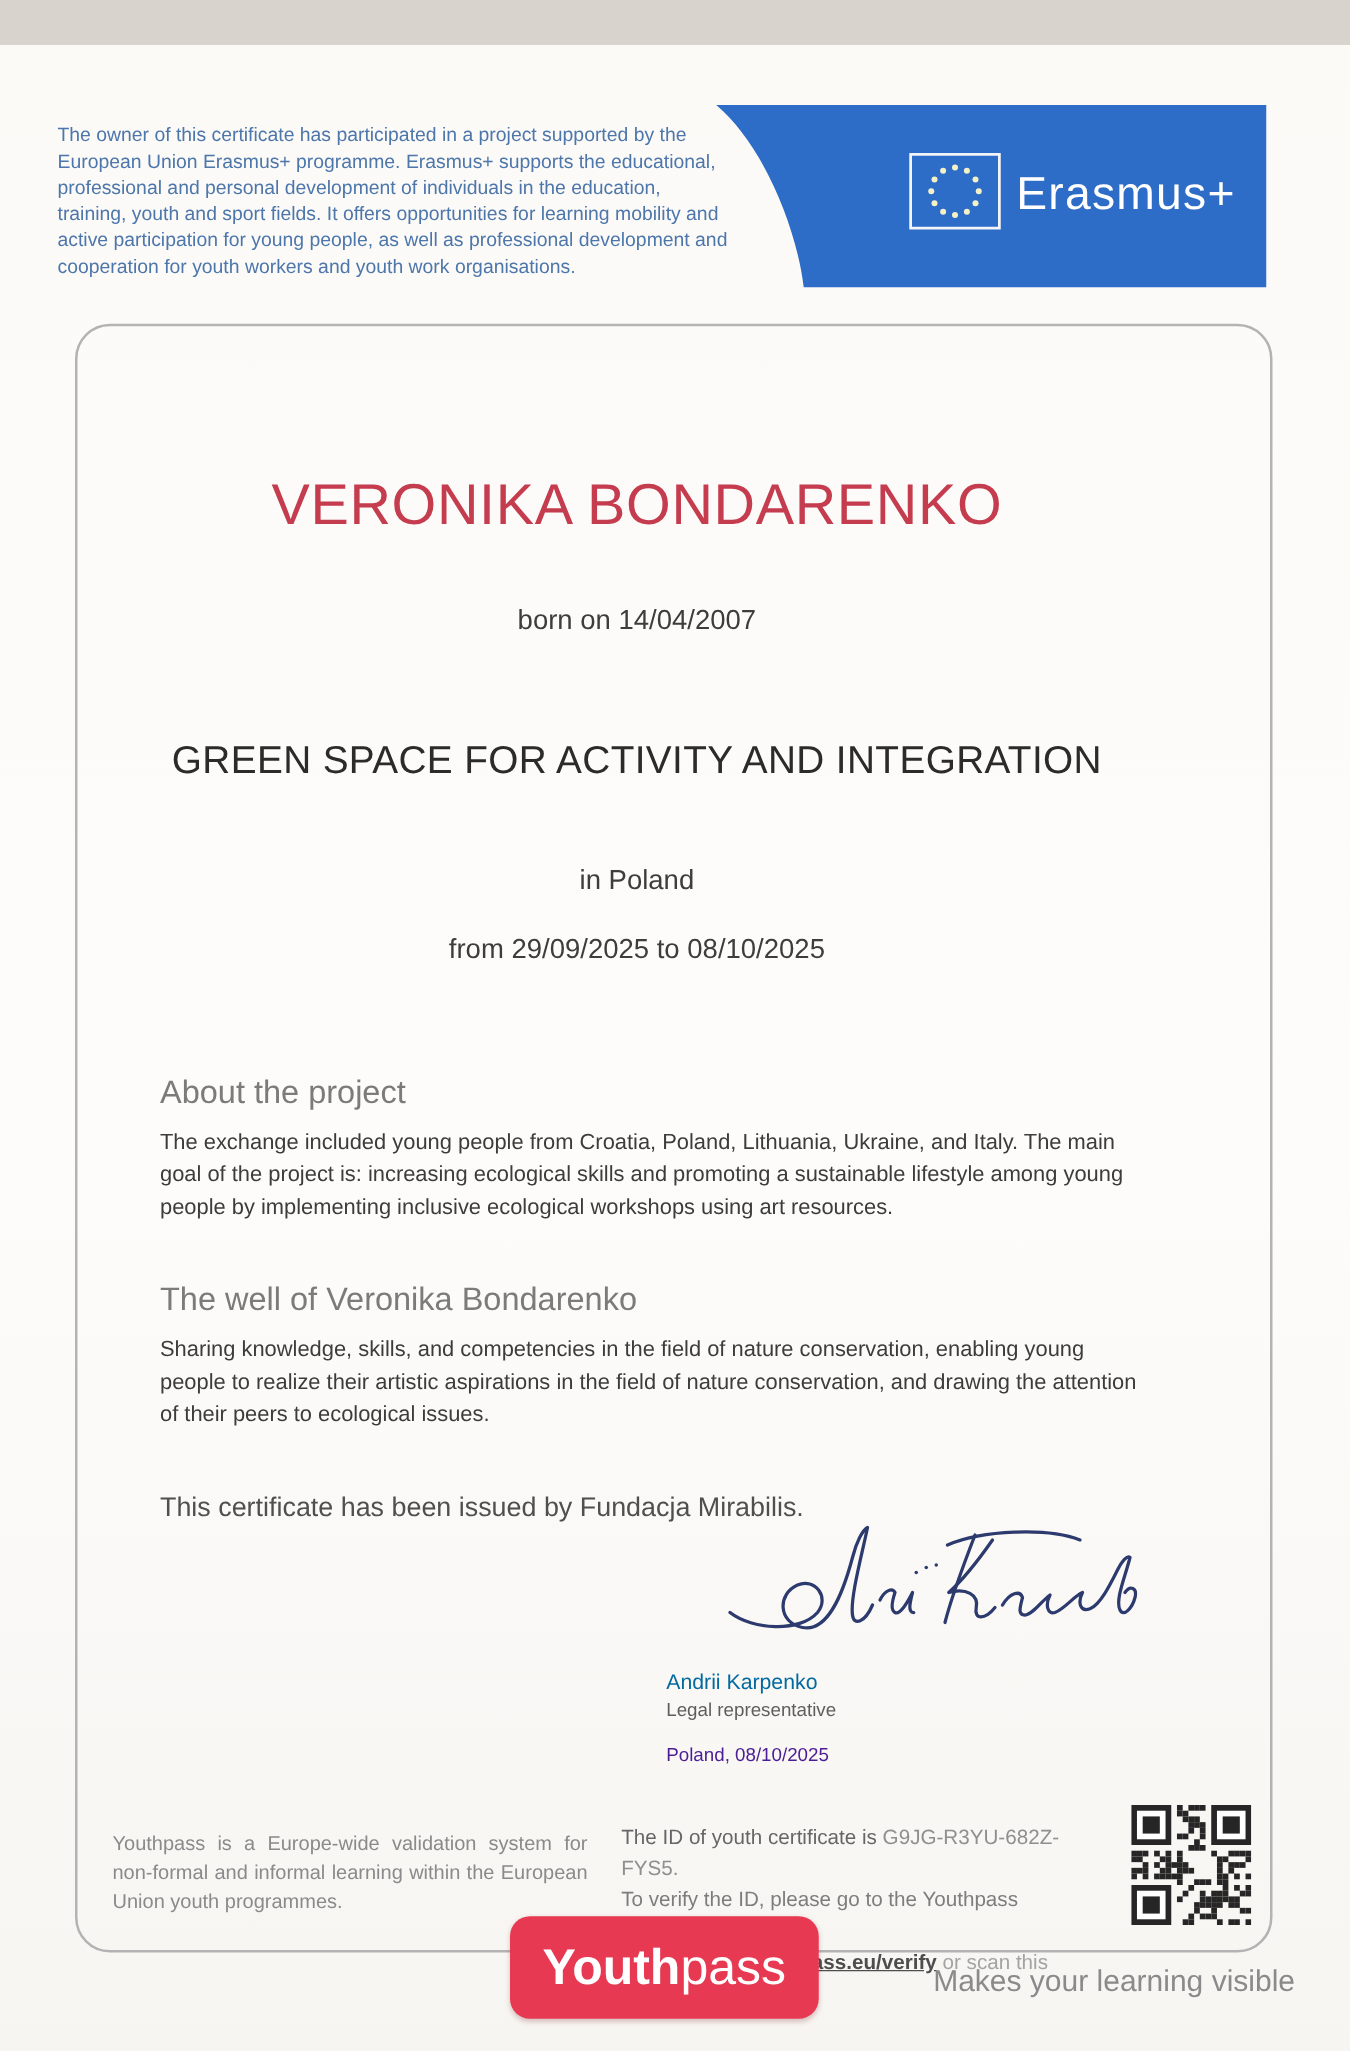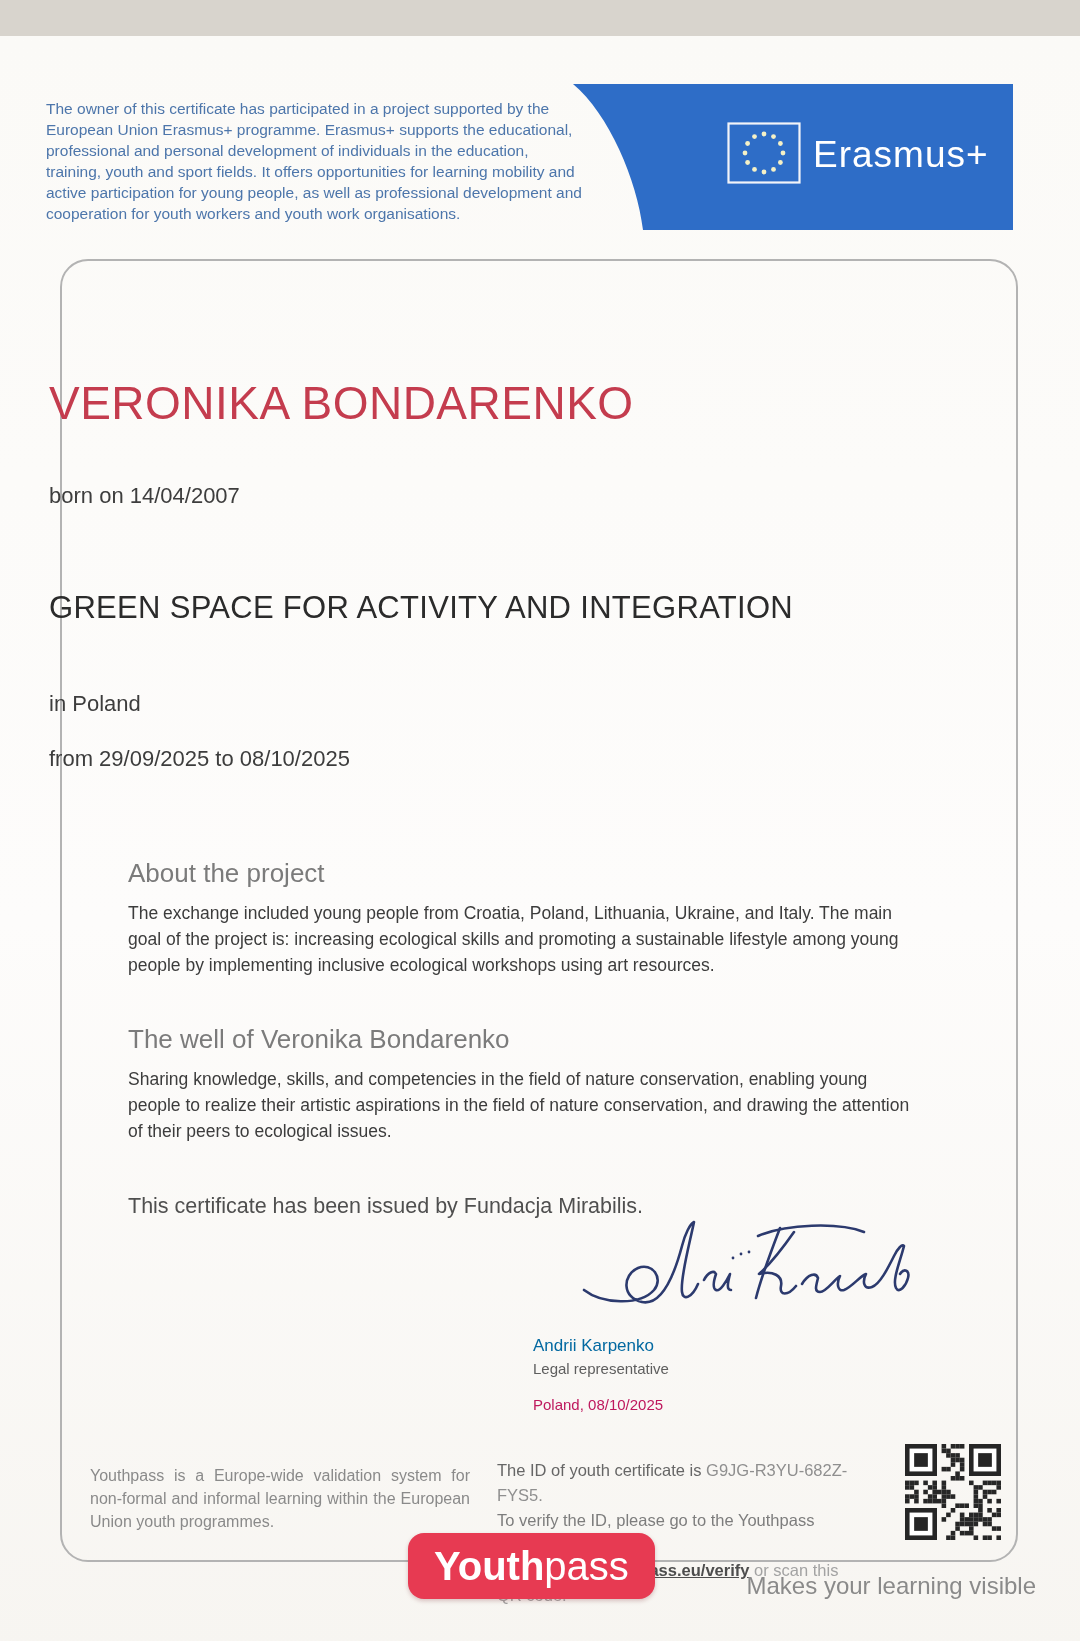--- a/index.html
+++ b/index.html
@@ -17,55 +17,55 @@
   .banner { position:absolute; left:565px; top:48px; width:450px; height:146px; }
   .banner svg { display:block; }
   .eu-flag { position:absolute; left:162px; top:38px; }
   .erasmus-text { position:absolute; left:248px; top:50px; color:#ffffff; font-size:37px;
            letter-spacing:1px; font-weight:400; }
 
   
   .cert-box { position:absolute; left:60px; top:223px; width:958px; height:1303px;
            border:2px solid #b3b3b3; border-radius:28px; background:transparent; }
 
-  .center-line { position:absolute; left:49px; width:899px; text-align:left; }
+  .center-line { position:absolute; left:60px; width:899px; text-align:center; }
   .cert-name { top:340px; font-size:46px; color:#c43c4e; letter-spacing:0.5px; }
   .born-line { top:447px; font-size:22px; color:#3d3d3d; }
   .part-line { top:503px; font-size:22px; color:#3d3d3d; }
   .proj-title { top:554px; font-size:31px; color:#2b2b2b; letter-spacing:0.3px; }
   .loc-line { top:655px; font-size:22px; color:#3d3d3d; }
   .date-line { top:710px; font-size:22px; color:#3d3d3d; }
 
   .sec-heading { position:absolute; left:128px; font-size:26px; color:#7b7b7b; font-weight:400; }
   .sec-body { position:absolute; left:128px; font-size:17.5px; line-height:26px; color:#3c3c3c; }
   .about-heading { top:822px; }
   .about-body { top:864px; width:800px; }
   .tasks-heading { top:988px; }
   .tasks-body { top:1030px; width:795px; }
 
   .issuer-line { position:absolute; left:128px; top:1158px; font-size:21.5px; color:#4f4f4f; }
 
   .signature { position:absolute; left:580px; top:1178px; }
   .signer-name { position:absolute; left:533px; top:1300px; font-size:17px; color:#0369a1; }
   .signer-role { position:absolute; left:533px; top:1324px; font-size:15px; color:#5e5e5e; }
-  .sign-place { position:absolute; left:533px; top:1360px; font-size:15px; color:#be185d; }
+  .sign-place { position:absolute; left:533px; top:1360px; font-size:15px; color:#4c1d95; }
 
   
   .yp-info { position:absolute; left:90px; top:1428px; width:380px; font-size:16px;
            line-height:23px; color:#8a8a8a; text-align:justify; }
   .id-block { position:absolute; left:497px; top:1422px; width:352px; font-size:16.5px;
            line-height:25px; color:#8a8a8a; }
   .id-prefix { color:#666666; }
   .id-value { color:#8f8f8f; }
   .verify-line { color:#7d7d7d; }
   .verify-url { color:#4d4d4d; font-weight:700; text-decoration:underline; }
   .verify-suffix { color:#a3a3a3; }
   .qr { position:absolute; left:905px; top:1408px; width:96px; height:96px; }
 
-  .yp-pill { position:absolute; left:408px; top:1497px; height:66px; padding:0 26px;
+  .yp-pill { position:absolute; left:408px; top:1497px; height:82px; padding:0 26px;
            background:#e73a52; border-radius:16px; display:flex; align-items:center;
            z-index:5; box-shadow:0 2px 4px rgba(120,30,40,.25); }
   .yp-pill .b { color:#ffffff; font-size:40px; font-weight:700; }
   .yp-pill .r { color:#ffffff; font-size:40px; font-weight:400; }
   .tagline { position:absolute; right:44px; top:1536px; font-size:24px; color:#8a8a8a; }
 </style>
 </head>
 <body>
 
 <div class="page">

